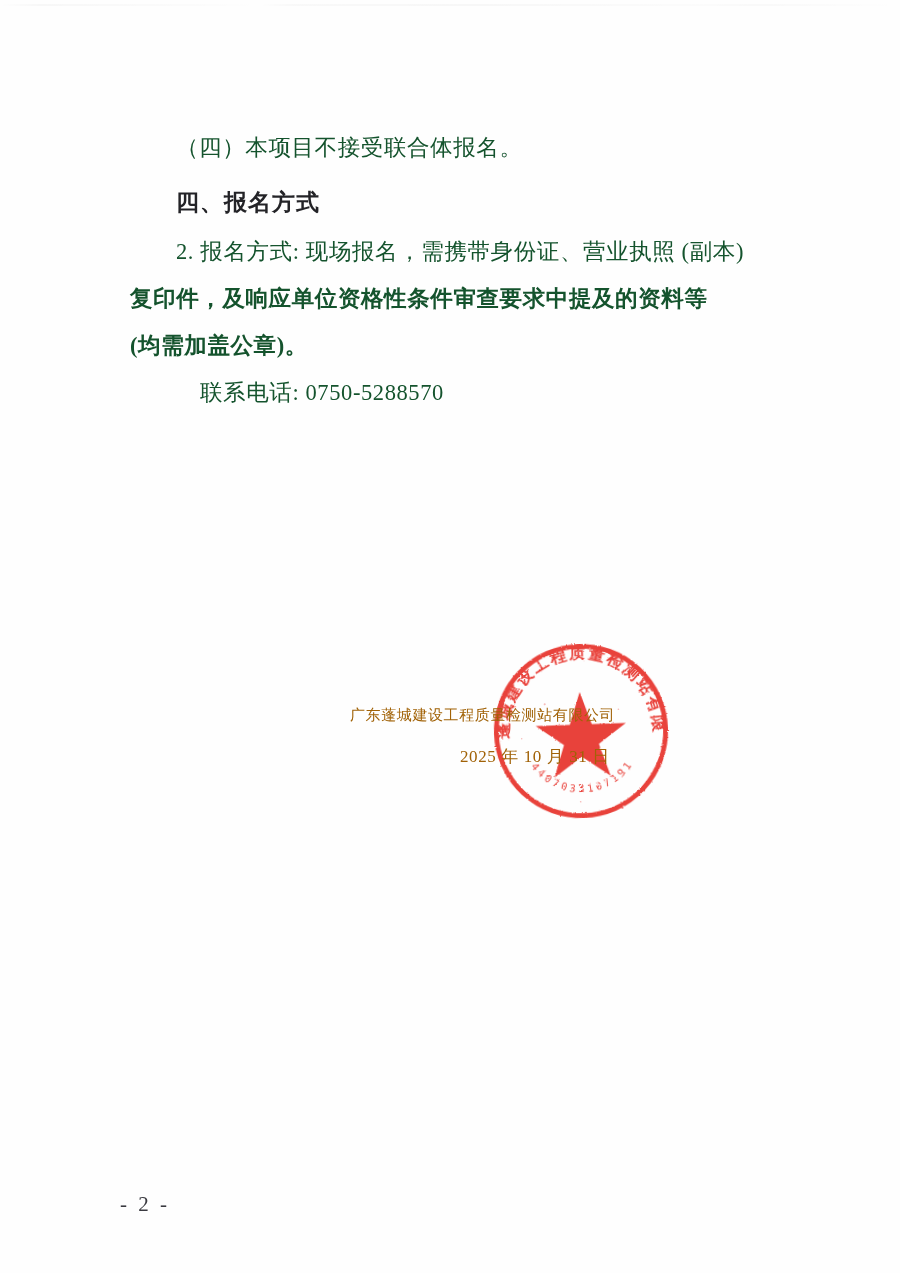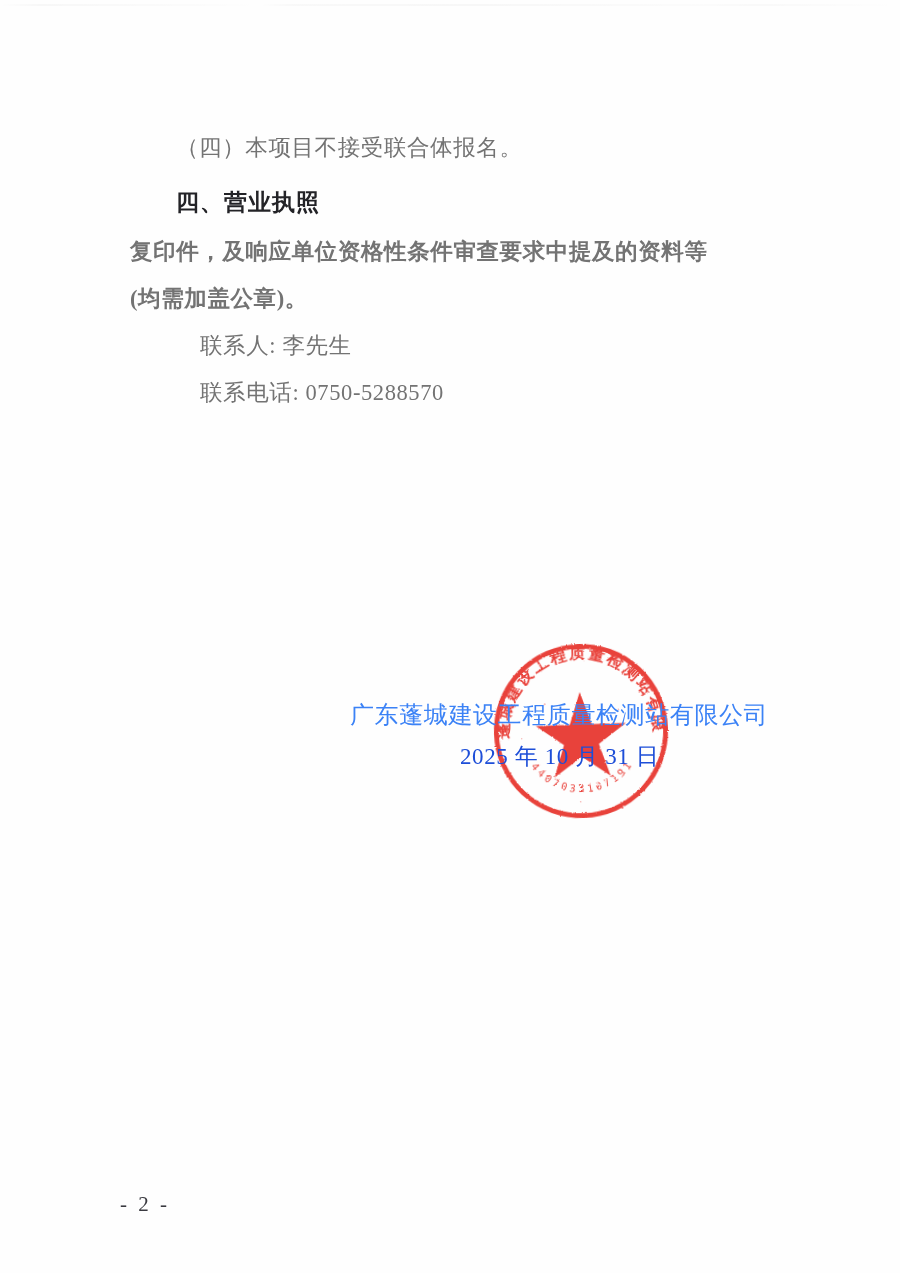--- a/index.html
+++ b/index.html
@@ -50,21 +50,21 @@
     left: 130px;
     top: 124px;
     width: 644px;
   }
 
   .line {
     font-size: 22.5px;
     line-height: 47px;
     letter-spacing: 0.6px;
     white-space: nowrap;
-    color: #737373;
+    color: #14532d;
   }
 
   .line.indent-2   { padding-left: 46px; }
   .line.indent-3   { padding-left: 70px; }
   .line.flush      { padding-left: 0; font-weight: bold; }
 
   .heading {
     font-size: 23px;
     line-height: 52px;
     font-weight: bold;
@@ -79,32 +79,32 @@
 
   
   .sign-block {
     position: absolute;
     left: 350px;
     top: 694px;
     width: 430px;
     z-index: 3;
   }
   .sign-line {
-    font-size: 24px;
+    font-size: 15px;
     line-height: 42px;
     letter-spacing: 0.6px;
     white-space: nowrap;
-    color: #3b82f6;
+    color: #a16207;
   }
   .sign-date {
-    font-size: 23px;
+    font-size: 17px;
     line-height: 42px;
     letter-spacing: 0.6px;
     white-space: nowrap;
-    color: #1d4ed8;
+    color: #a16207;
     padding-left: 110px;
   }
 
   
   .seal {
     position: absolute;
     left: 488px;
     top: 638px;
     width: 186px;
     height: 186px;
@@ -133,31 +133,31 @@
 <div class="page">
 
   <div class="scan-edge"></div>
 
   <div class="body-text">
 
     <div class="line indent-2">（四）本项目不接受联合体报名。</div>
 
     <div class="gap-sm"></div>
 
-    <div class="heading">四、营业执照</div>
-
-
+    <div class="heading">四、报名方式</div>
+
+
+    <div class="line indent-2">2. 报名方式: 现场报名，需携带身份证、营业执照 (副本)</div>
 
     <div class="line flush">复印件，及响应单位资格性条件审查要求中提及的资料等</div>
 
     <div class="line flush">(均需加盖公章)。</div>
 
 
 
-    <div class="line indent-3">联系人: 李先生</div>
 
     <div class="line indent-3">联系电话: 0750-5288570</div>
 
   </div>
 
   <div class="seal">
     <svg viewBox="0 0 200 200" xmlns="http://www.w3.org/2000/svg">
       <defs>
         <path id="sealArcTop" d="M 22,100 A 78,78 0 0 1 178,100" fill="none"></path>
         <path id="sealArcBottom" d="M 34,100 A 66,66 0 0 0 166,100" fill="none"></path>

